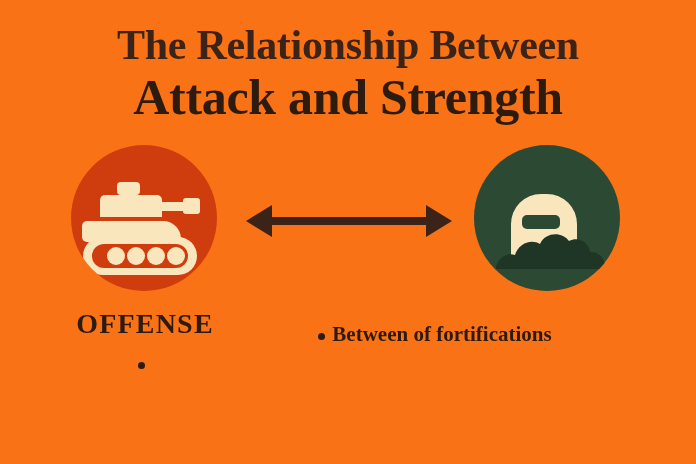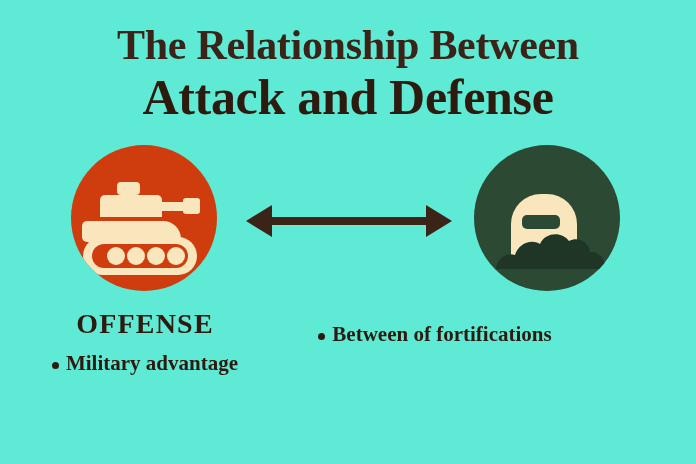--- a/index.html
+++ b/index.html
@@ -11,21 +11,21 @@
     width: 696px;
     height: 464px;
     overflow: hidden;
     font-family: "Liberation Serif", "DejaVu Serif", serif;
   }
 
   #infographic {
     position: relative;
     width: 696px;
     height: 464px;
-    background: #5eead4;
+    background: #f97316;
     color: #3B2318;
     box-sizing: border-box;
   }
 
   
   .title-block {
     position: absolute;
     left: 0;
     top: 24px;
     width: 696px;
@@ -139,21 +139,21 @@
     vertical-align: baseline;
   }
 </style>
 </head>
 <body>
 
 <div id="infographic">
 
   <div class="title-block">
     <span class="title-line-1">The Relationship Between</span>
-    <span class="title-line-2">Attack and Defense</span>
+    <span class="title-line-2">Attack and Strength</span>
   </div>
 
   <div class="icon-circle offense">
     <span>
       <svg viewBox="0 0 146 146" xmlns="http://www.w3.org/2000/svg" aria-hidden="true">
         <g fill="#FAE6BC">
 
           <rect x="46" y="37" width="23" height="13" rx="4"></rect>
 
           <path d="M34 50 h52 a5 5 0 0 1 5 5 v17 h-62 v-17 a5 5 0 0 1 5 -5 z"></path>
@@ -208,21 +208,21 @@
       </svg>
     </span>
   </div>
 
   <div class="columns">
 
     <div class="column">
       <span class="column-heading">OFFENSE</span>
       <ul class="bullet-list">
         <li class="bullet-item">
-          <span class="bullet-dot"></span><span class="bullet-text">Military advantage</span>
+          <span class="bullet-dot"></span>
         </li>
       </ul>
     </div>
 
     <div class="column">
       <ul class="bullet-list">
         <li class="bullet-item">
           <span class="bullet-dot"></span><span class="bullet-text">Between of fortifications</span>
         </li>
       </ul>

